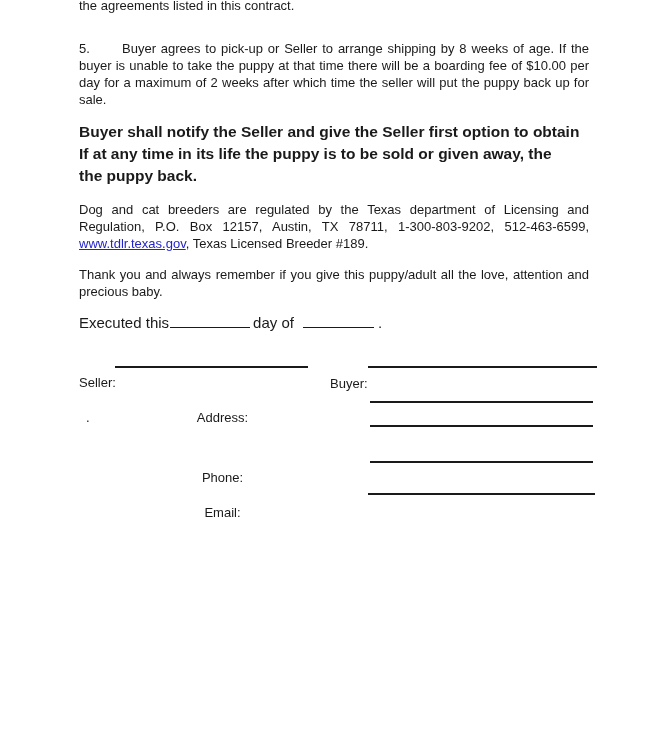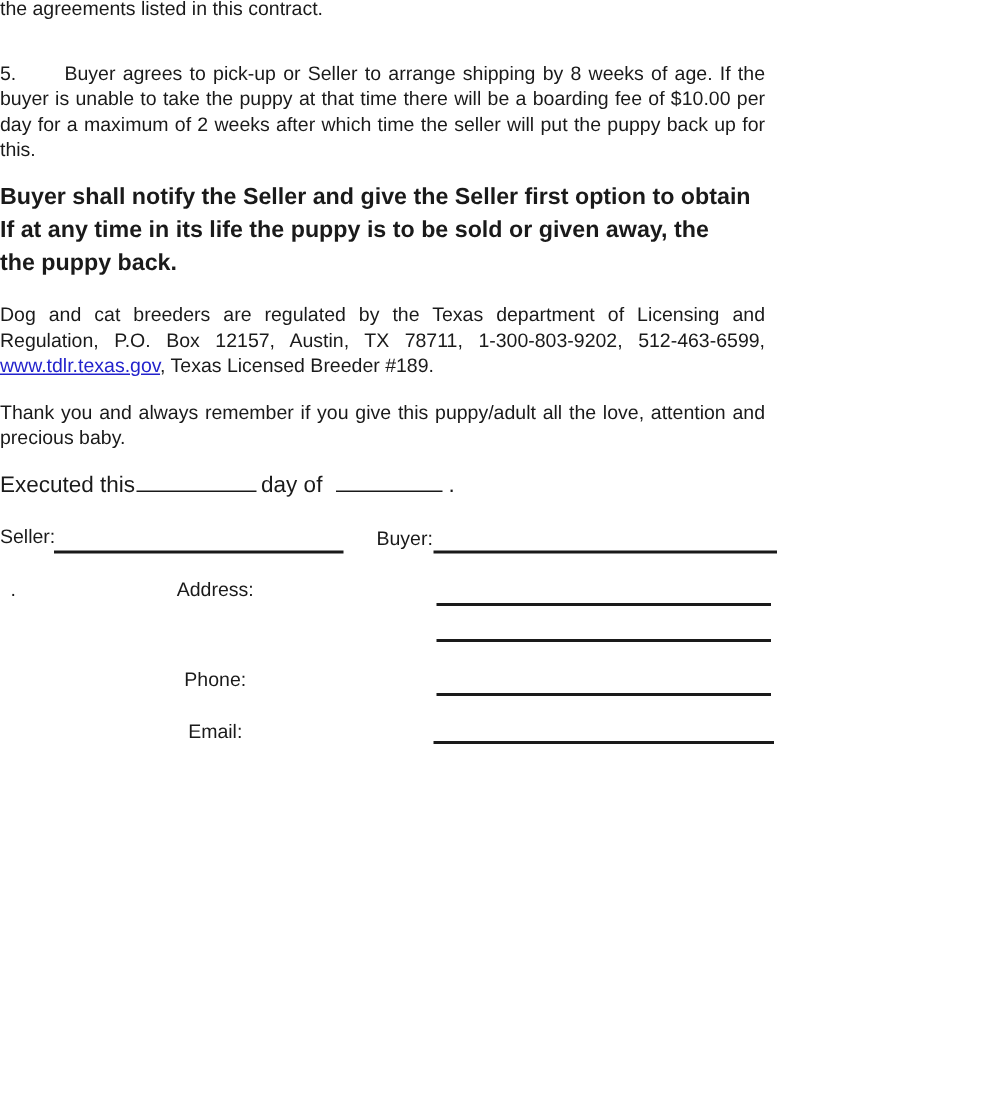--- a/index.html
+++ b/index.html
@@ -8,20 +8,21 @@
     background: #ffffff;
     font-family: "Liberation Sans", sans-serif;
     color: #1a1a1a;
   }
   .page {
     position: relative;
     width: 667px;
     height: 742px;
     background: #ffffff;
     box-sizing: border-box;
+    padding-left: 79px;
     overflow: hidden;
   }
   .col { width: 510px; }
   .bline {
     font-size: 13px;
     line-height: 17px;
     text-align: justify;
     text-align-last: justify;
     width: 510px;
   }
@@ -67,21 +68,21 @@
     cursor: pointer;
   }
   .sigblock {
     position: relative;
     margin-top: 16px;
     width: 540px;
     height: 152px;
     font-size: 13px;
     line-height: 17px;
   }
-  .sigblock .abs { position: absolute; }
+  .sigblock .abs { position: absolute; margin-top: 26px; }
   .sigline {
     position: absolute;
     height: 0;
     border-top: 2px solid #1a1a1a;
   }
   .lbl-right {
     left: 0;
     width: 287px;
     text-align: center;
   }
@@ -104,21 +105,21 @@
 <div class="page">
 
   <div class="col frag bline-last">the agreements listed in this contract.</div>
 
   <div class="col clause5">
     <div class="bline">
       <span class="num">5.</span><span>Buyer agrees to pick-up or Seller to arrange shipping by 8 weeks of age. If the</span>
     </div>
     <div class="bline">buyer is unable to take the puppy at that time there will be a boarding fee of $10.00 per</div>
     <div class="bline">day for a maximum of 2 weeks after which time the seller will put the puppy back up for</div>
-    <div class="bline-last">this.</div>
+    <div class="bline-last">sale.</div>
   </div>
 
   <div class="col heading">
     <div class="h-line">Buyer shall notify the Seller and give the Seller first option to obtain</div>
     <div class="h-line">If at any time in its life the puppy is to be sold or given away, the</div>
     <div class="h-line">the puppy back.</div>
   </div>
 
   <div class="col regulation">
     <div class="bline">Dog and cat breeders are regulated by the Texas department of Licensing and</div>

